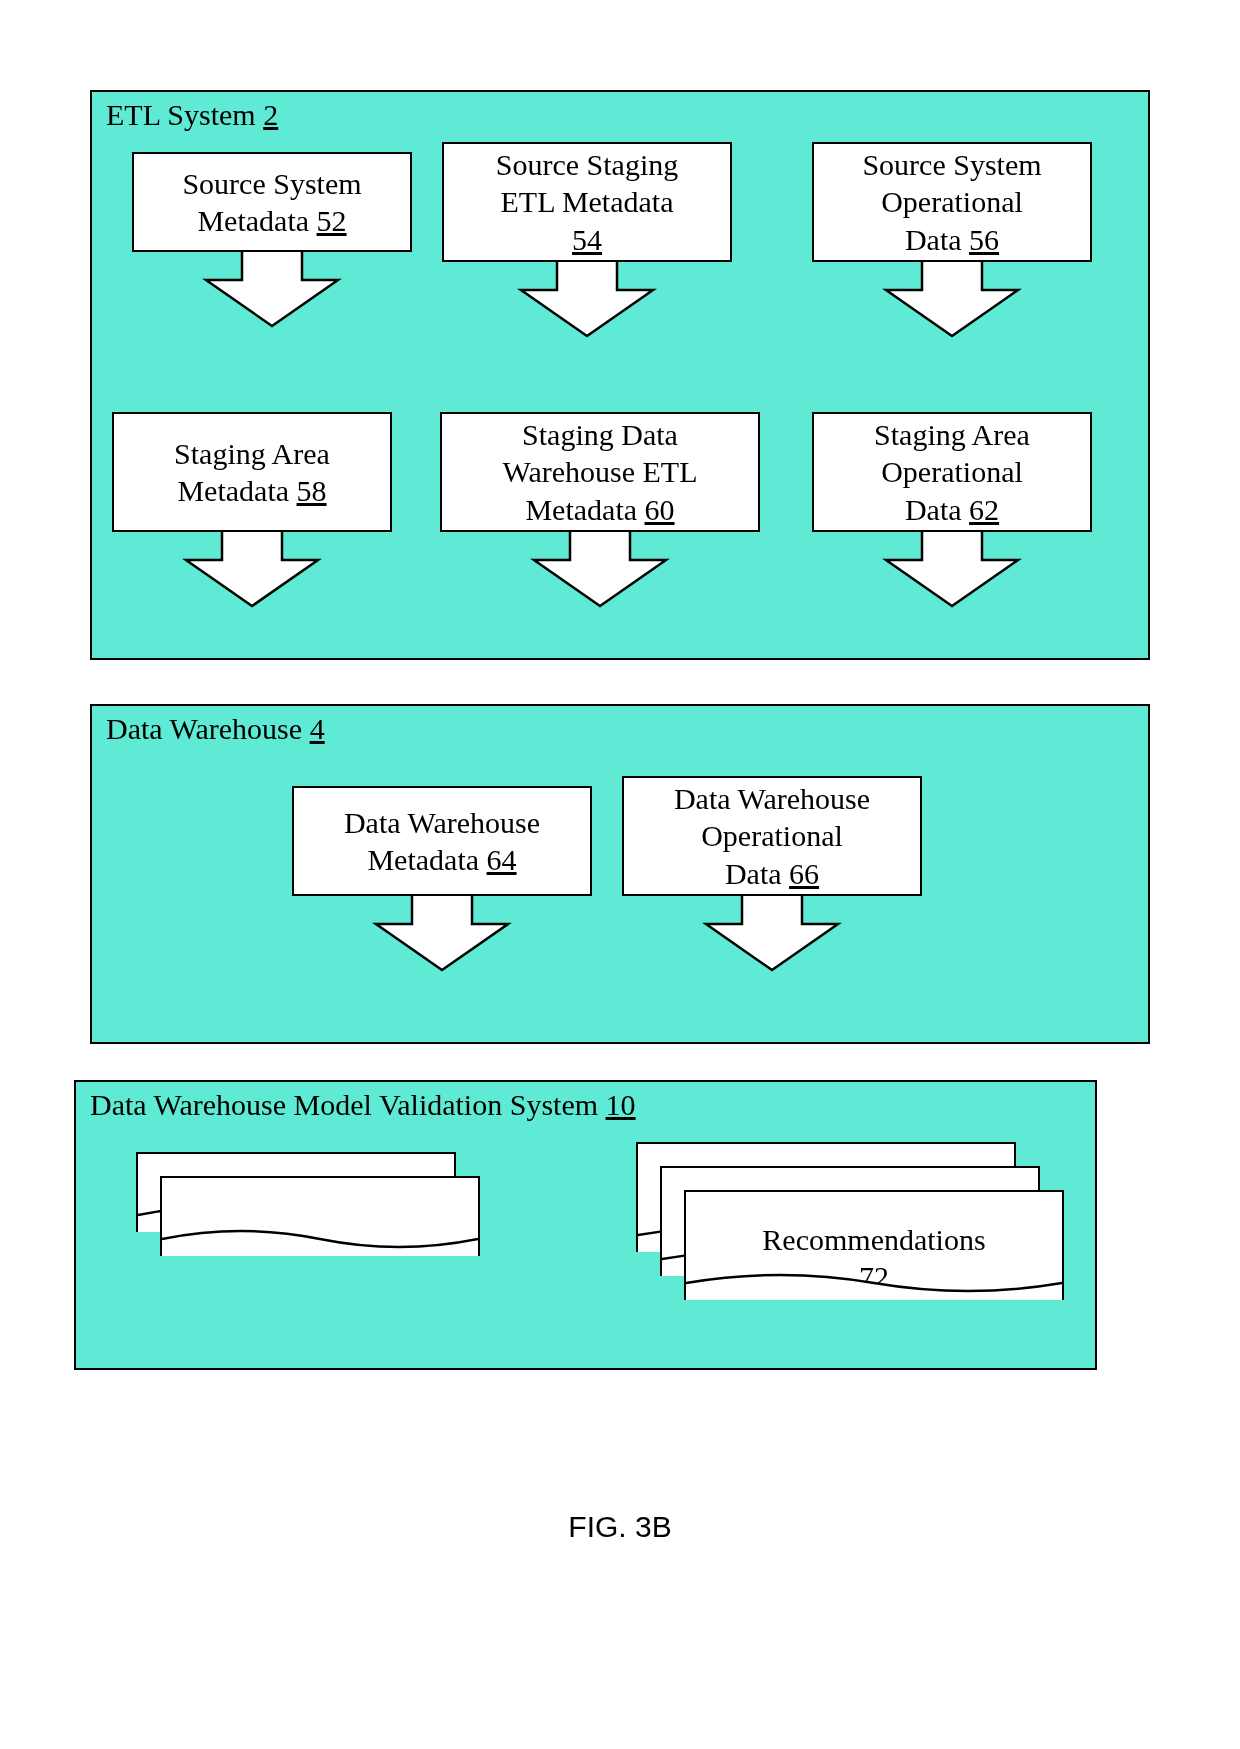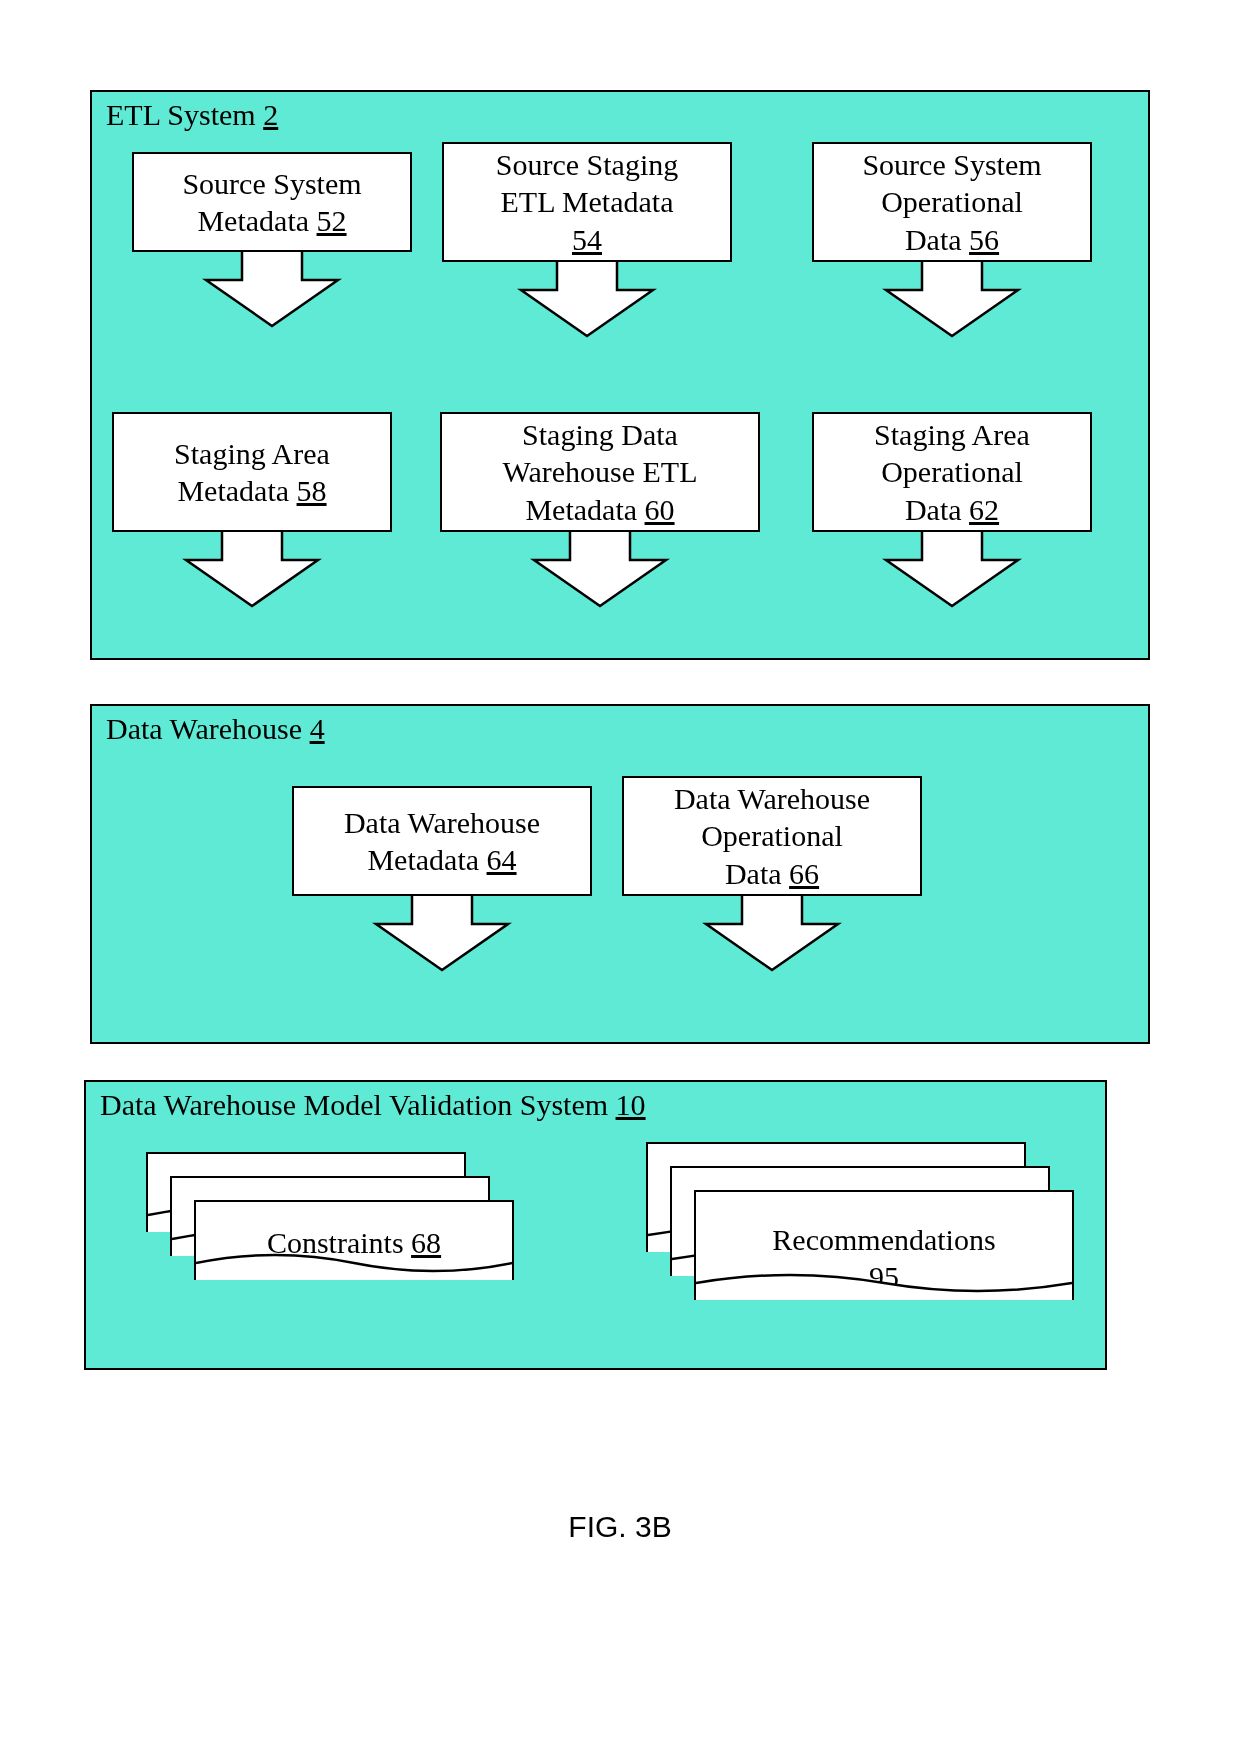--- a/index.html
+++ b/index.html
@@ -198,67 +198,57 @@
         <span>Data</span>
         <span class="underline">66</span>
       </div>
     </div>
     <svg class="triangle-svg" width="140" height="78">
       <path d="M40 0 L40 28 L4 28 L70 74 L136 28 L100 28 L100 0" fill="white" stroke="black" stroke-width="2.5"></path>
     </svg>
   </div>
 </div>
 
-<div class="container" style="left:84px; top:1080px; width:1023px; height:290px;">
+<div class="container" style="left:74px; top:1080px; width:1023px; height:290px;">
   <div class="container-title">
     <span>Data Warehouse Model Validation System</span>
     <span class="underline">10</span>
   </div>
 
   <div class="doc-stack" style="left:60px; top:70px; width:380px; height:160px;">
     <div class="doc" style="left:0; top:0; width:320px; height:80px;">
       <svg class="doc-bottom" viewBox="0 0 320 28" preserveAspectRatio="none">
         <path d="M0 10 Q80 -6 160 10 T320 10 L320 28 L0 28 Z" fill="white"></path>
         <path d="M0 10 Q80 -6 160 10 T320 10" fill="none" stroke="black" stroke-width="2.5"></path>
       </svg>
     </div>
     <div class="doc" style="left:24px; top:24px; width:320px; height:80px;">
       <svg class="doc-bottom" viewBox="0 0 320 28" preserveAspectRatio="none">
         <path d="M0 10 Q80 -6 160 10 T320 10 L320 28 L0 28 Z" fill="white"></path>
         <path d="M0 10 Q80 -6 160 10 T320 10" fill="none" stroke="black" stroke-width="2.5"></path>
       </svg>
     </div>
-    <div class="doc" style="left:48px; top:48px; width:320px; height:80px;">
-      <div>
-        <span>Constraints</span>
-        <span class="underline">68</span>
-      </div>
-      <svg class="doc-bottom" viewBox="0 0 320 28" preserveAspectRatio="none">
-        <path d="M0 10 Q80 -6 160 10 T320 10 L320 28 L0 28 Z" fill="white"></path>
-        <path d="M0 10 Q80 -6 160 10 T320 10" fill="none" stroke="black" stroke-width="2.5"></path>
-      </svg>
-    </div>
   </div>
 
   <div class="doc-stack" style="left:560px; top:60px; width:440px; height:190px;">
     <div class="doc" style="left:0; top:0; width:380px; height:110px;">
       <svg class="doc-bottom" viewBox="0 0 380 28" preserveAspectRatio="none">
         <path d="M0 10 Q95 -6 190 10 T380 10 L380 28 L0 28 Z" fill="white"></path>
         <path d="M0 10 Q95 -6 190 10 T380 10" fill="none" stroke="black" stroke-width="2.5"></path>
       </svg>
     </div>
     <div class="doc" style="left:24px; top:24px; width:380px; height:110px;">
       <svg class="doc-bottom" viewBox="0 0 380 28" preserveAspectRatio="none">
         <path d="M0 10 Q95 -6 190 10 T380 10 L380 28 L0 28 Z" fill="white"></path>
         <path d="M0 10 Q95 -6 190 10 T380 10" fill="none" stroke="black" stroke-width="2.5"></path>
       </svg>
     </div>
     <div class="doc" style="left:48px; top:48px; width:380px; height:110px; padding-top:24px;">
       <div>Recommendations</div>
-      <div class="underline">95</div>
+      <div class="underline">72</div>
       <svg class="doc-bottom" viewBox="0 0 380 28" preserveAspectRatio="none">
         <path d="M0 10 Q95 -6 190 10 T380 10 L380 28 L0 28 Z" fill="white"></path>
         <path d="M0 10 Q95 -6 190 10 T380 10" fill="none" stroke="black" stroke-width="2.5"></path>
       </svg>
     </div>
   </div>
 </div>
 
 <div class="fig-caption" style="top:1510px;">FIG. 3B</div>
 

